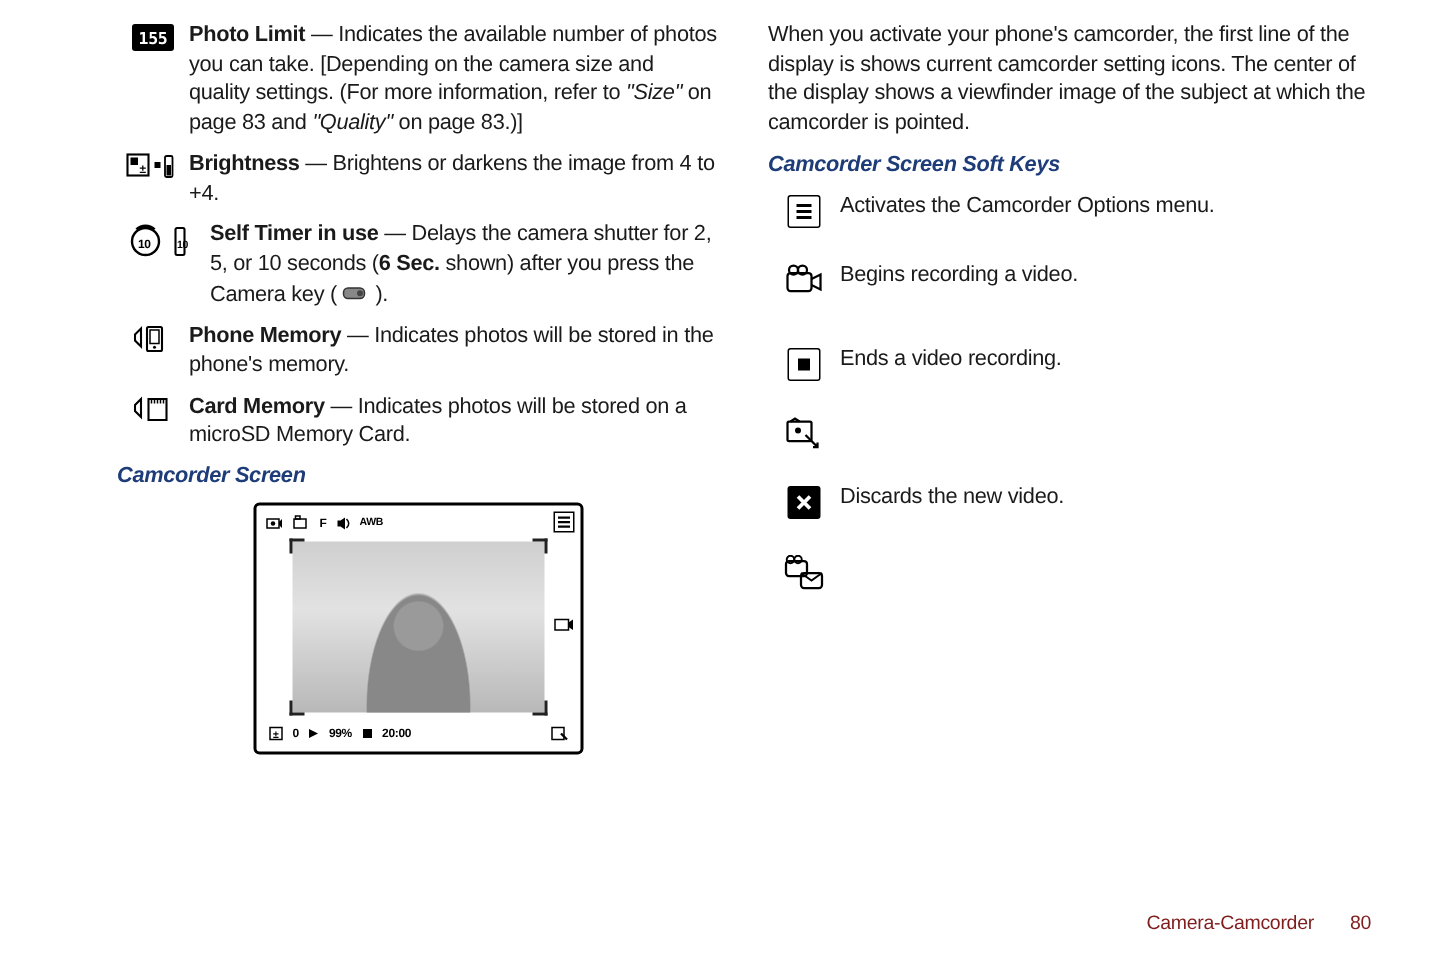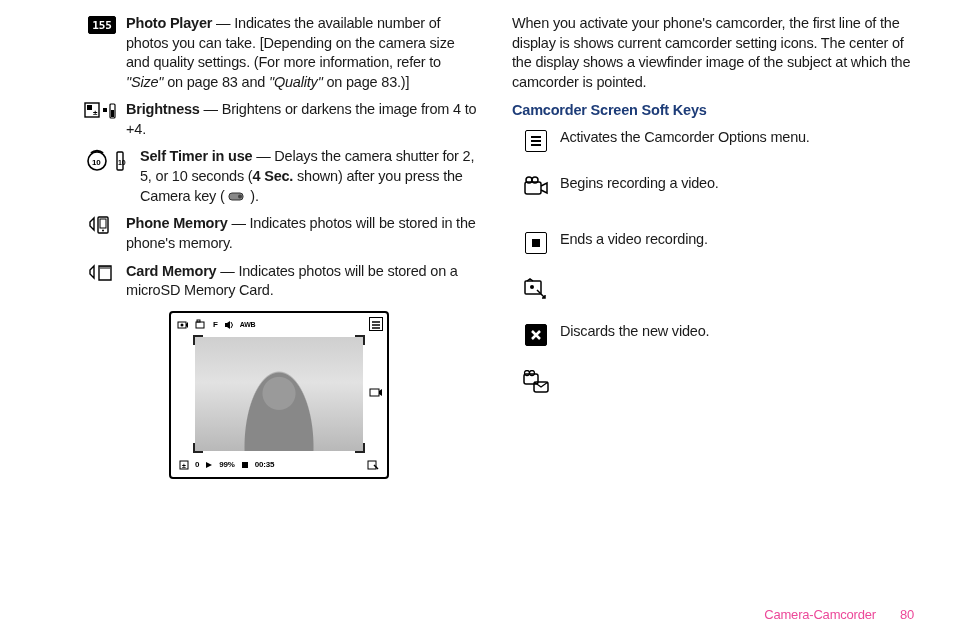--- a/index.html
+++ b/index.html
@@ -40,29 +40,30 @@
   }
   .icon-cell-wide { flex: 0 0 62px; }
   .text-cell {
     flex: 1 1 0;
     line-height: 1.35;
   }
   .bold { font-weight: 700; }
   .italic { font-style: italic; }
   .subhead {
     font-weight: 700;
+    font-style: italic;
     color: #1d3c78;
     margin: 6px 0 10px 0;
     font-size: 14.5px;
   }
   .footer {
     position: absolute;
     right: 40px;
     bottom: 14px;
-    color: #ec4899;
+    color: #7f1d1d;
     font-size: 13px;
     display: flex;
     align-items: center;
     gap: 24px;
   }
   
   .ibox {
     width: 28px; height: 18px;
     border: 1.5px solid #000; border-radius: 2px;
     display: flex; align-items: center; justify-content: center;
@@ -113,21 +114,21 @@
 
 <div class="page">
 
   <div class="col">
 
     <div class="row">
       <div class="icon-cell">
         <div class="ibox">155</div>
       </div>
       <div class="text-cell">
-        <span class="bold">Photo Player</span><span> — Indicates the available number of photos you can take. [Depending on the camera size and quality settings. (For more information, refer to </span><span class="italic">"Size"</span><span> on page 83 and </span><span class="italic">"Quality"</span><span> on page 83.)]</span>
+        <span class="bold">Photo Limit</span><span> — Indicates the available number of photos you can take. [Depending on the camera size and quality settings. (For more information, refer to </span><span class="italic">"Size"</span><span> on page 83 and </span><span class="italic">"Quality"</span><span> on page 83.)]</span>
       </div>
     </div>
 
     <div class="row">
       <div class="icon-cell">
         <svg width="36" height="18" viewBox="0 0 36 18">
             <rect x="1" y="1" width="14" height="14" fill="none" stroke="#000" stroke-width="1.4"></rect>
             <rect x="3" y="3" width="5" height="5" fill="#000"></rect>
             <text x="9" y="13" font-size="8" font-weight="700">±</text>
             <rect x="19" y="6" width="4" height="4" fill="#000"></rect>
@@ -144,21 +145,21 @@
       <div class="icon-cell icon-cell-wide">
         <svg width="46" height="24" viewBox="0 0 46 24">
             <circle cx="11" cy="12" r="9" fill="none" stroke="#000" stroke-width="1.6"></circle>
             <path d="M5 4 A9 9 0 0 1 17 4" fill="none" stroke="#000" stroke-width="2"></path>
             <text x="6" y="16" font-size="8" font-weight="700">10</text>
             <rect x="31" y="3" width="6" height="18" fill="none" stroke="#000" stroke-width="1.4" rx="1"></rect>
             <text x="32" y="16" font-size="7" font-weight="700">10</text>
           </svg>
       </div>
       <div class="text-cell">
-        <span class="bold">Self Timer in use</span><span> — Delays the camera shutter for 2, 5, or 10 seconds (</span><span class="bold">4 Sec.</span><span> shown) after you press the Camera key ( </span><span style="display:inline-block;vertical-align:middle;"><svg width="18" height="10" viewBox="0 0 18 10">
+        <span class="bold">Self Timer in use</span><span> — Delays the camera shutter for 2, 5, or 10 seconds (</span><span class="bold">6 Sec.</span><span> shown) after you press the Camera key ( </span><span style="display:inline-block;vertical-align:middle;"><svg width="18" height="10" viewBox="0 0 18 10">
               <rect x="1" y="2" width="14" height="7" rx="3" fill="#888" stroke="#333"></rect>
               <circle cx="12" cy="5.5" r="2" fill="#444"></circle>
             </svg></span><span> ).</span>
       </div>
     </div>
 
     <div class="row">
       <div class="icon-cell">
         <svg width="26" height="18" viewBox="0 0 26 18">
             <path d="M1 6 L5 2 L5 14 L1 10 Z" fill="none" stroke="#000" stroke-width="1.4"></path>
@@ -178,20 +179,21 @@
             <path d="M1 6 L5 2 L5 14 L1 10 Z" fill="none" stroke="#000" stroke-width="1.4"></path>
             <path d="M10 2 L22 2 L22 16 L10 16 L10 5 Z" fill="none" stroke="#000" stroke-width="1.4"></path>
             <path d="M12 2 l0 3 M14 2 l0 3 M16 2 l0 3 M18 2 l0 3 M20 2 l0 3" stroke="#000"></path>
           </svg>
       </div>
       <div class="text-cell">
         <span class="bold">Card Memory</span><span> — Indicates photos will be stored on a microSD Memory Card.</span>
       </div>
     </div>
 
+    <div class="subhead">Camcorder Screen</div>
 
     <div class="vf">
       <div class="vf-top">
         <svg width="12" height="12" viewBox="0 0 12 12">
             <rect x="1" y="3" width="8" height="6" stroke="#000" fill="none"></rect>
             <circle cx="5" cy="6" r="1.5" fill="#000"></circle>
             <path d="M9 5 L11 3 L11 9 L9 7" fill="#000"></path>
           </svg>
         <svg width="12" height="12" viewBox="0 0 12 12">
             <rect x="1" y="3" width="8" height="6" stroke="#000" fill="none"></rect>
@@ -229,21 +231,21 @@
               <text x="3" y="8" font-size="7">±</text>
             </svg>
           <span>0</span>
           <svg width="8" height="8" viewBox="0 0 8 8">
               <path d="M1 1 L7 4 L1 7 Z" fill="#000"></path>
             </svg>
           <span>99%</span>
           <svg width="8" height="8" viewBox="0 0 8 8">
               <rect x="1" y="1" width="6" height="6" fill="#000"></rect>
             </svg>
-          <span>00:35</span>
+          <span>20:00</span>
         </div>
         <svg width="12" height="12" viewBox="0 0 12 12">
             <rect x="1" y="2" width="8" height="8" stroke="#000" fill="none"></rect>
             <path d="M7 6 L11 10" stroke="#000" stroke-width="1.5"></path>
           </svg>
       </div>
     </div>
 
   </div>
 

